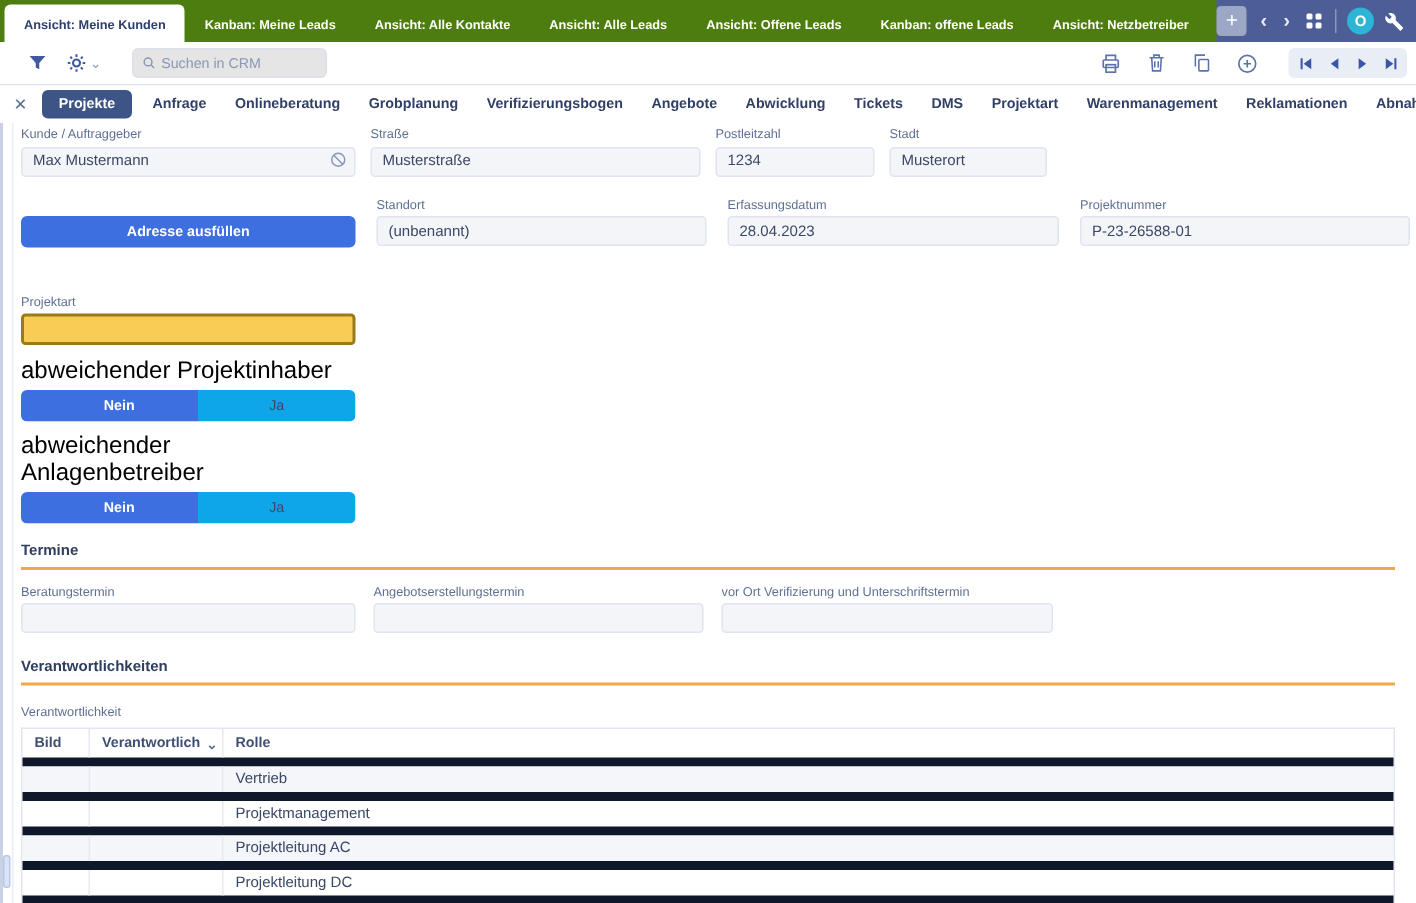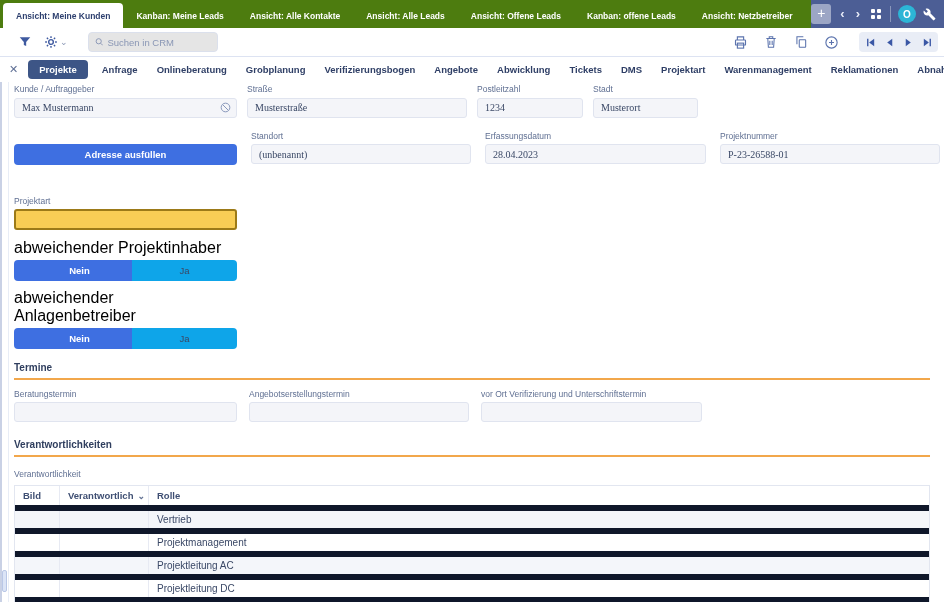--- a/index.html
+++ b/index.html
@@ -35,21 +35,21 @@
 
   
   .rtabs { position:absolute; top:57px; left:0; width:944px; height:25px; background:#fff; display:flex; align-items:center; overflow:hidden; }
   .rtab-close { color:#5e6f95; font-size:11px; padding:0 10px 0 9px; cursor:pointer; }
   .rtab { font-size:9.5px; font-weight:bold; color:#2f3f66; white-space:nowrap; margin-right:19px; cursor:pointer; padding:3px 0; }
   .rtab.active { background:#3d5586; color:#fff; border-radius:4px; padding:4px 11px; margin-right:14px; }
 
   
   .content { position:absolute; top:82px; left:14px; width:916px; }
   .fgroup .flabel { font-size:8.5px; color:#5f6f92; margin-bottom:3px; height:10px; white-space:nowrap; overflow:hidden; }
-  .finput { width:100%; height:20px; background:#f4f5f9; border:1px solid #e0e4ef; border-radius:3px; font-size:10px; color:#3a4866; padding:4px 7px; font-family:Liberation Serif, serif; }
+  .finput { width:100%; height:20px; background:#f4f5f9; border:1px solid #e0e4ef; border-radius:3px; font-size:10px; color:#3a4866; padding:4px 7px; font-family:Liberation Sans, sans-serif; }
   .row1 { display:grid; grid-template-columns:223px 220px 106px 105px 220px; column-gap:10px; padding-top:2px; }
   .row2 { display:grid; grid-template-columns:223px 220px 221px 220px; column-gap:14px; margin-top:13px; }
   .kunde-wrap { position:relative; }
   .kunde-wrap .unlink { position:absolute; right:5px; top:3px; }
   .fill-btn { width:100%; height:21px; background:#3e6fe1; border:none; border-radius:4px; color:#fff; font-weight:bold; font-size:9.5px; cursor:pointer; font-family:"Liberation Sans",sans-serif; }
   .projektart { margin-top:31px; width:223px; }
   .warn-input { height:21px; background:#f8cd55; border:2px solid #9c7a18; }
   .toggle-group { margin-top:8px; width:223px; }
   .toggle { display:flex; height:21px; border-radius:4px; overflow:hidden; margin-top:3px; }
   .tg-opt { flex:1; display:flex; align-items:center; justify-content:center; font-size:9.5px; cursor:pointer; }

